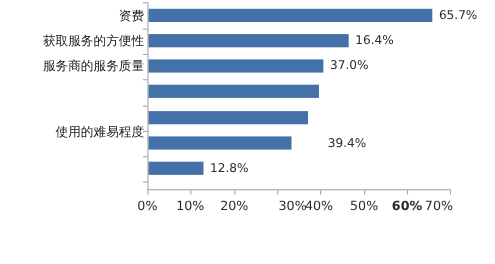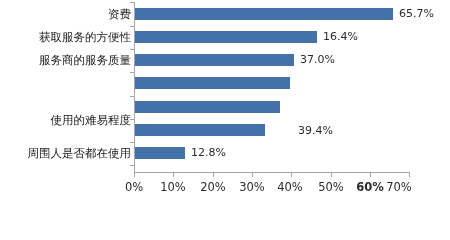--- a/index.html
+++ b/index.html
@@ -103,21 +103,20 @@
 </style>
 </head>
 <body>
 
 <div id="chart-root">
 
   <div class="cat-label" style="top:8px;">资费</div>
   <div class="cat-label" style="top:31px;">获取服务的方便性</div>
   <div class="cat-label" style="top:54px;margin-left:18px;">服务商的服务质量</div>
   <div class="cat-label" style="top:114px;">使用的难易程度</div>
-  <div class="cat-label" style="top:147px;">周围人是否都在使用</div>
 
   <div id="plot">
     <div class="axis-line-y"></div>
     <div class="axis-line-x"></div>
 
     <div class="tick-y" style="top:2px;"></div>
     <div class="tick-y" style="top:26px;"></div>
     <div class="tick-y" style="top:49px;"></div>
     <div class="tick-y" style="top:72px;"></div>
     <div class="tick-y" style="top:96px;"></div>
@@ -144,19 +143,19 @@
     <div class="tick-x" style="left:79px;"></div>
     <div class="tick-x" style="left:118px;"></div>
     <div class="tick-x" style="left:157px;"></div>
     <div class="tick-x" style="left:197px;"></div>
     <div class="tick-x" style="left:236px;"></div>
     <div class="tick-x" style="left:275px;"></div>
 
     <div class="xtick-label" style="left:0px;">0%</div>
     <div class="xtick-label" style="left:39px;">10%</div>
     <div class="xtick-label" style="left:79px;">20%</div>
-    <div class="xtick-label" style="left:118px;">30%</div>
+    <div class="xtick-label" style="left:132px;">30%</div>
     <div class="xtick-label" style="left:156px;text-align:right;">40%</div>
     <div class="xtick-label" style="left:197px;">50%</div>
     <div class="xtick-label" style="left:236px;font-weight:bold;">60%</div>
     <div class="xtick-label" style="left:265px;">70%</div>
   </div>
 </div>
 
 </body></html>

